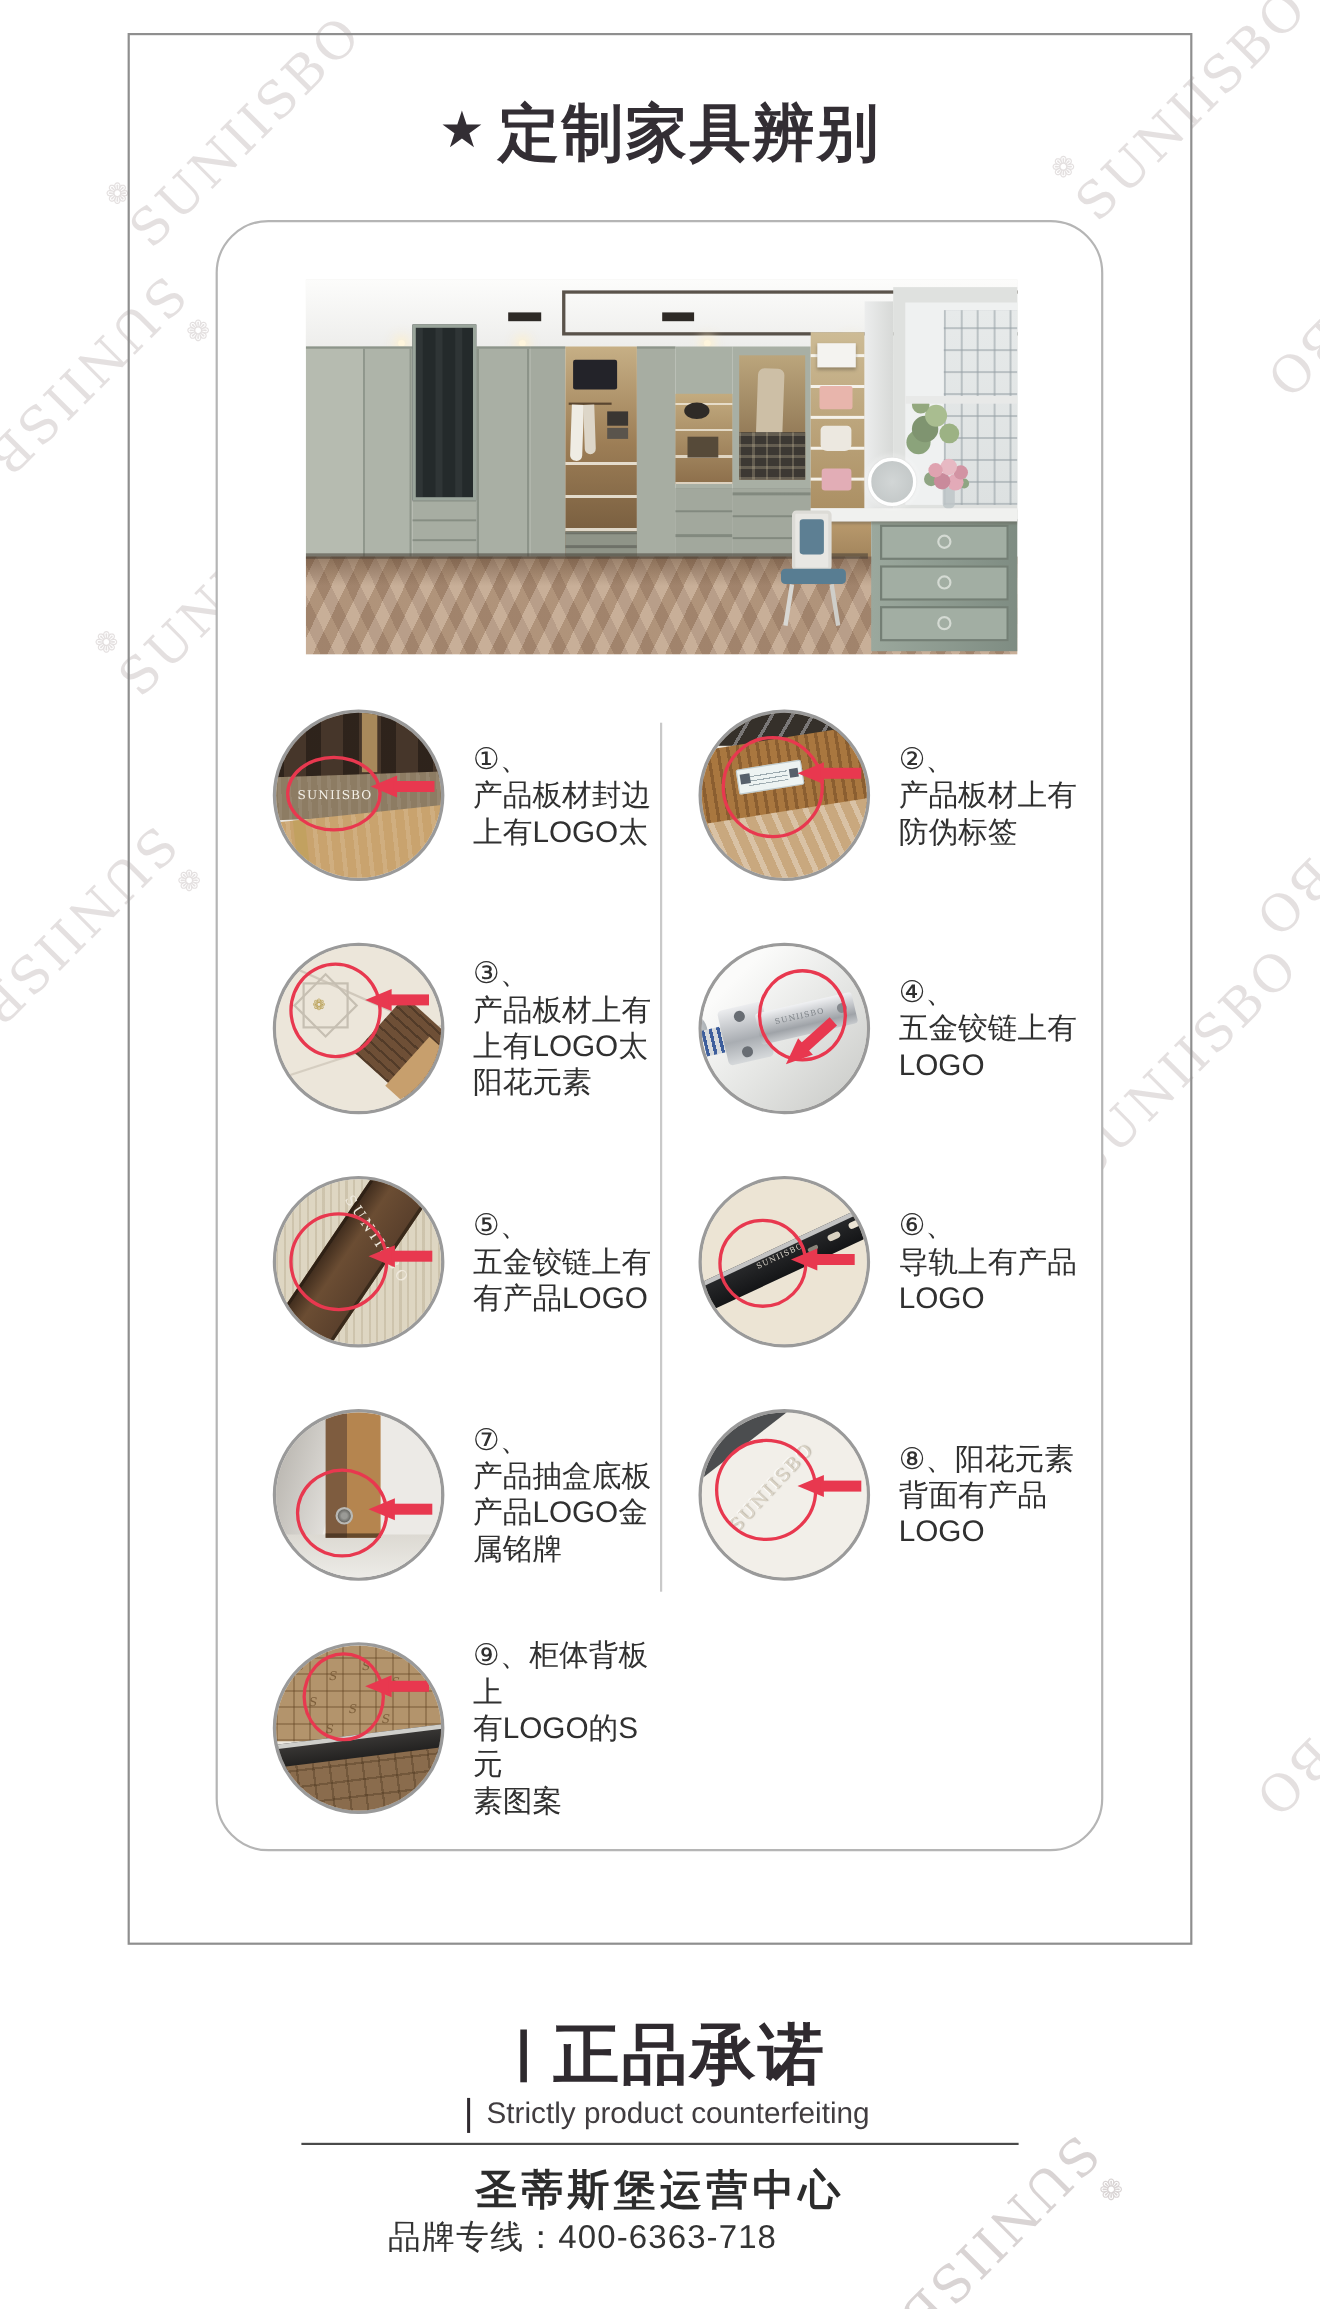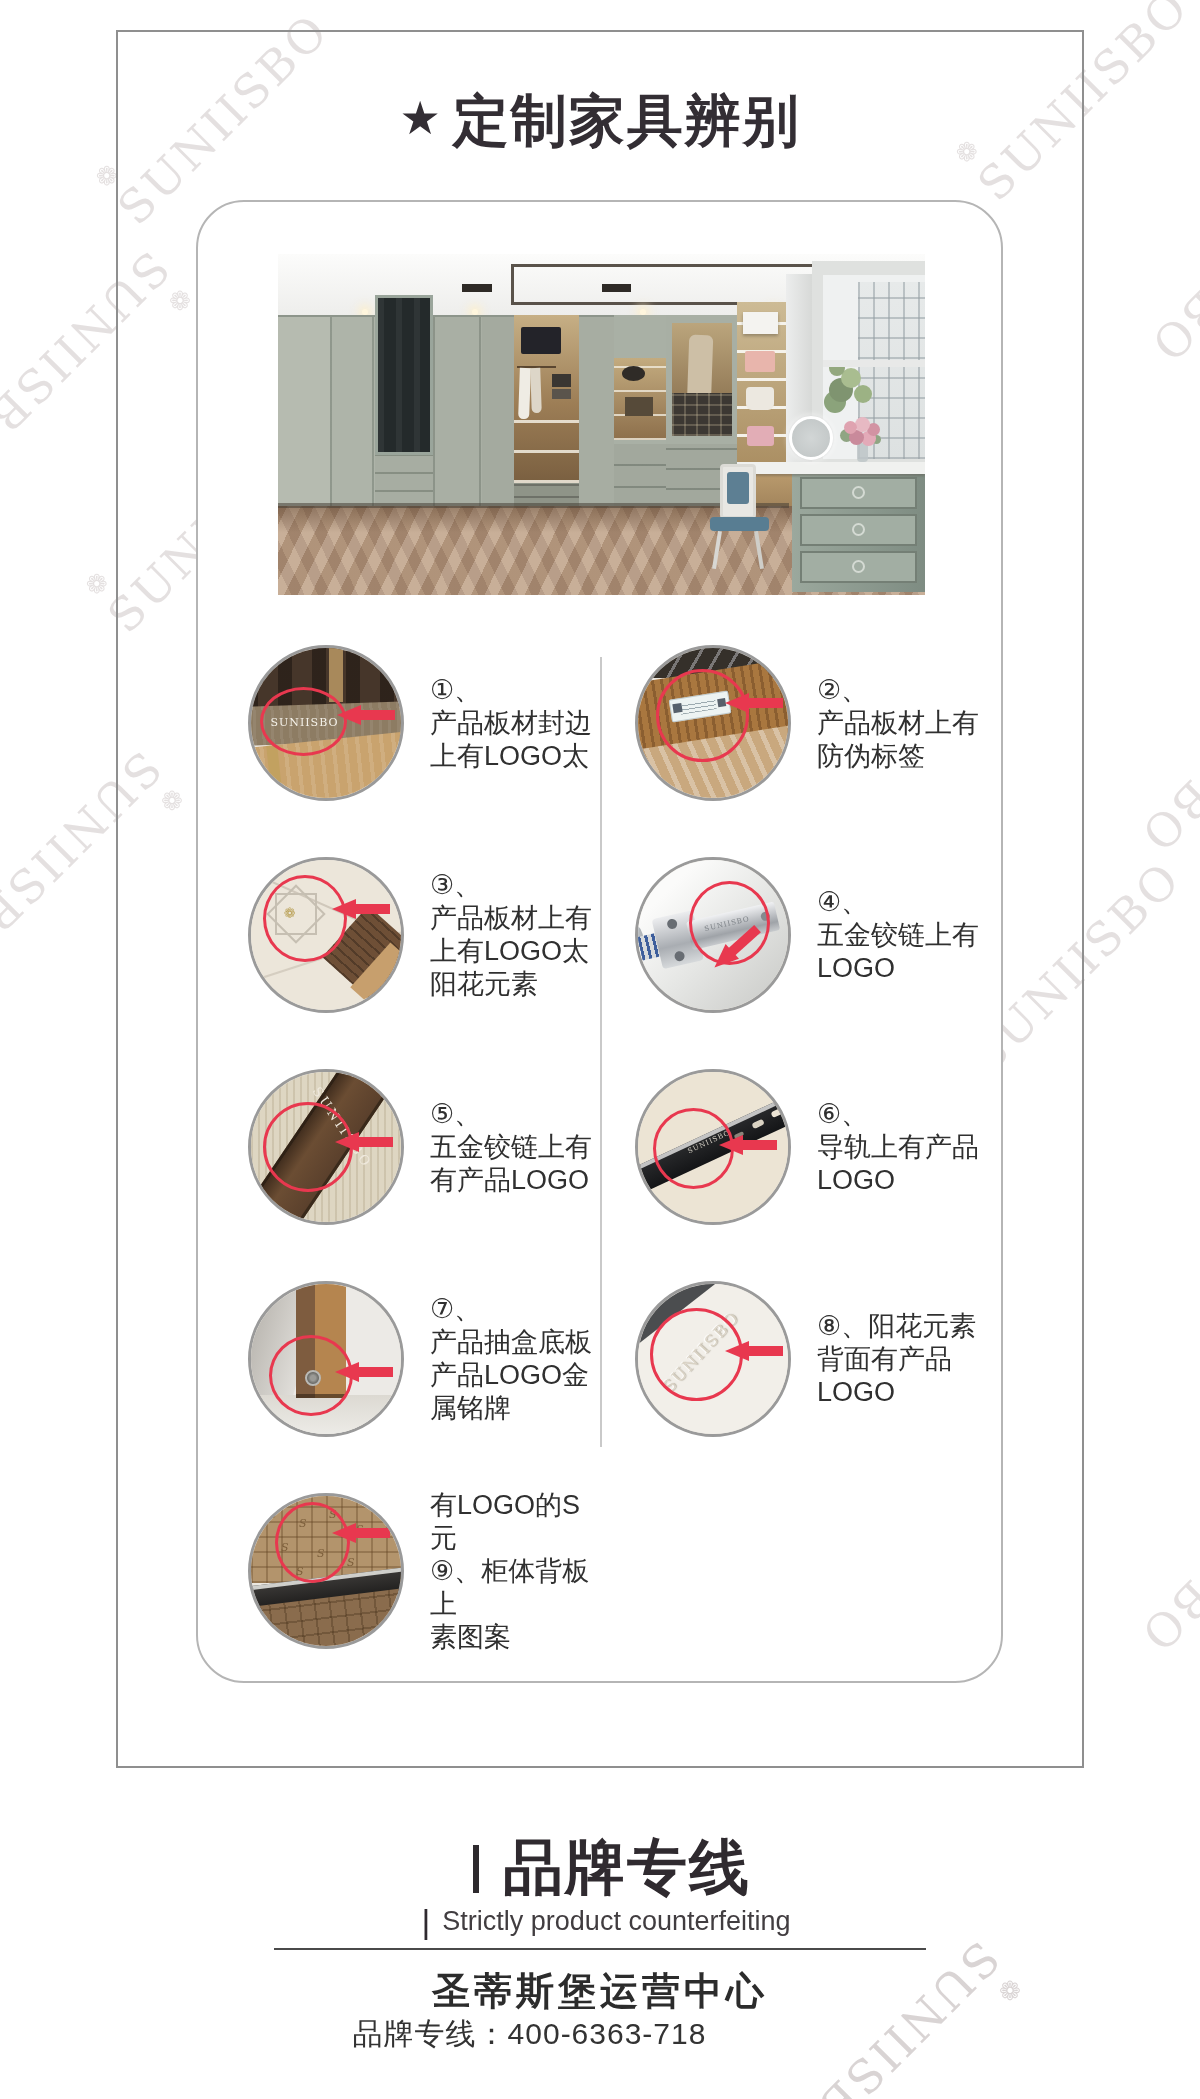--- a/index.html
+++ b/index.html
@@ -518,34 +518,34 @@
           <span class="lay s9s p5">S</span>
           <span class="lay s9s p6">S</span>
           <span class="lay s9s p7">S</span>
           <span class="lay s9s p8">S</span>
           <div class="lay s9rail"></div>
           <div class="lay s9bot"></div>
           <div class="lay ring r9"></div>
           <div class="lay arrow a9"></div>
         </div>
         <div class="cap">
+          <div>⑨、柜体背板上</div>
           <div>有LOGO的S元</div>
-          <div>⑨、柜体背板上</div>
           <div>素图案</div>
         </div>
       </div>
       <div class="cell cr"></div>
     </div>
 
   </div>
 </div>
 
 <div class="slogan">
   <div class="slogan-bar"></div>
-  <span class="zh">品牌专线</span>
+  <span class="zh">正品承诺</span>
 </div>
 <div class="slogan-en">
   <span class="sep">|</span>
   <span>Strictly product counterfeiting</span>
 </div>
 <div class="footer-rule"></div>
 <div class="org">圣蒂斯堡运营中心</div>
 <div class="hotline">品牌专线：400-6363-718</div>
 
 </body></html>

